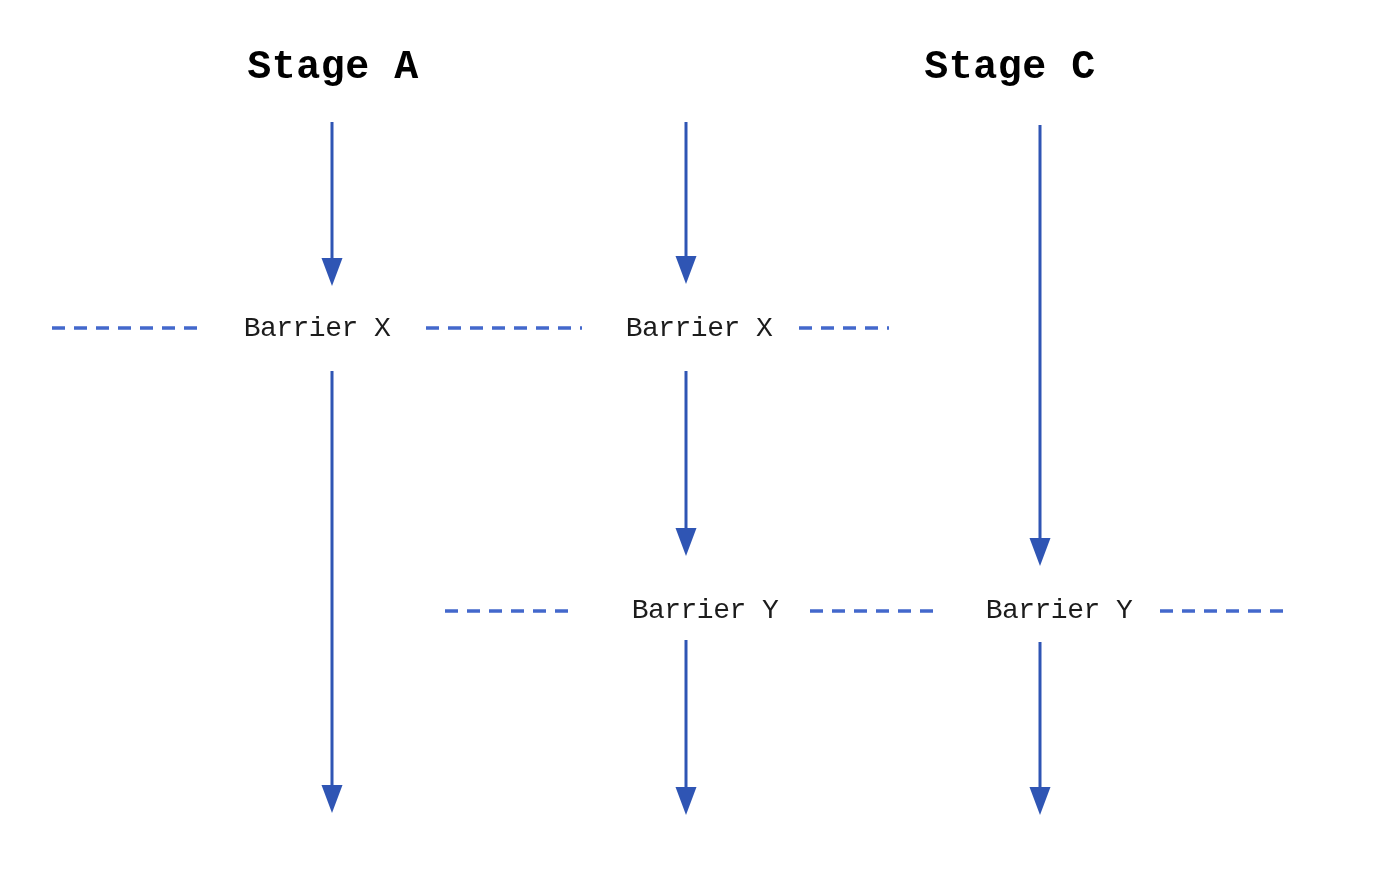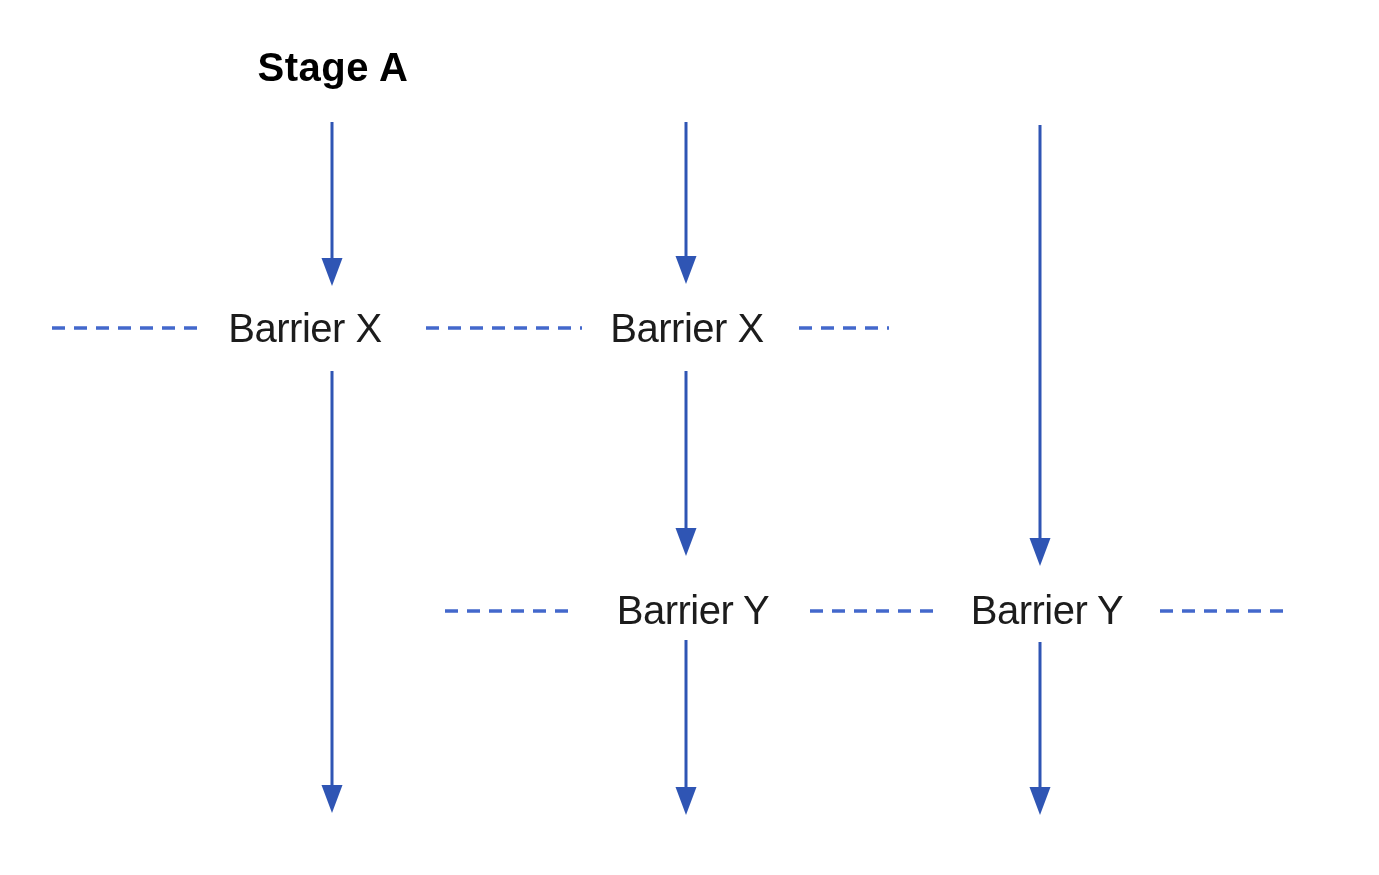--- a/index.html
+++ b/index.html
@@ -13,20 +13,21 @@
   html, body {
     width: 1379px; height: 875px;
     background: var(--background);
     font-family: "Liberation Sans", sans-serif;
     overflow: hidden;
   }
   .canvas {
     position: relative;
     width: 1379px; height: 754px;
     background: var(--background);
+    font-family: Liberation Mono, monospace;
   }
   .canvas svg {
     position: absolute; left: 0; top: 0;
     width: 1379px; height: 875px;
     display: block;
   }
   .arrow-line {
     stroke: var(--arrow);
     stroke-width: 3;
     fill: none;
@@ -46,24 +47,25 @@
     transform: translate(-50%, -50%);
     white-space: nowrap;
   }
   .stage-header {
     font-size: 40px;
     font-weight: bold;
     color: var(--heading-text);
     letter-spacing: 0.5px;
   }
   .barrier-label {
-    font-size: 40px;
+    font-size: 28px;
     font-weight: 500;
     color: var(--barrier-text);
     letter-spacing: -0.5px;
+    margin-left: 12px;
   }
 </style>
 </head>
 <body>
 
 <div class="canvas">
 
   <svg viewBox="0 0 1379 875" aria-hidden="true">
 
     <line class="arrow-line" x1="332" y1="122" x2="332" y2="259"></line>
@@ -86,20 +88,21 @@
     <line class="barrier-dash" x1="52" y1="328" x2="206" y2="328"></line>
     <line class="barrier-dash" x1="426" y1="328" x2="582" y2="328"></line>
     <line class="barrier-dash" x1="799" y1="328" x2="889" y2="328"></line>
 
     <line class="barrier-dash" x1="445" y1="611" x2="570" y2="611"></line>
     <line class="barrier-dash" x1="810" y1="611" x2="933" y2="611"></line>
     <line class="barrier-dash" x1="1160" y1="611" x2="1288" y2="611"></line>
   </svg>
 
   <div class="label stage-header" style="left:333px; top:67px;">Stage A</div>
+  <div class="label stage-header" style="left:1010px; top:67px;">Stage C</div>
 
   <div class="label barrier-label" style="left:305px; top:328px;">Barrier X</div>
   <div class="label barrier-label" style="left:687px; top:328px;">Barrier X</div>
 
   <div class="label barrier-label" style="left:693px; top:610px;">Barrier Y</div>
   <div class="label barrier-label" style="left:1047px; top:610px;">Barrier Y</div>
 
 </div>
 
 </body></html>

